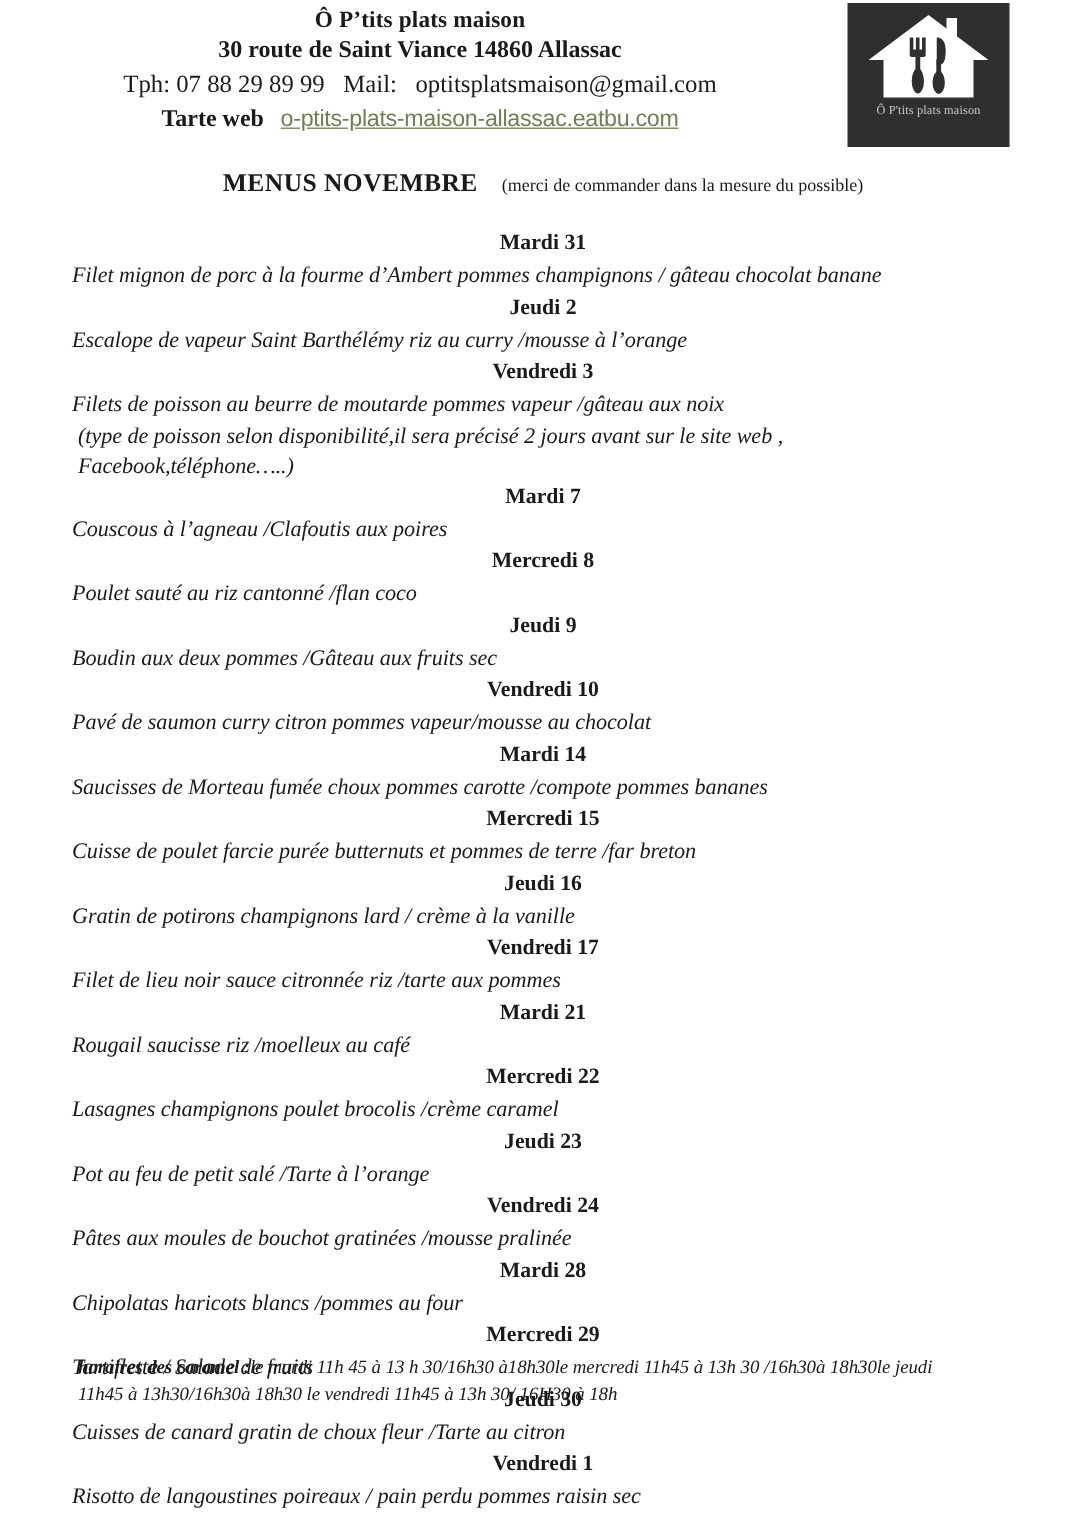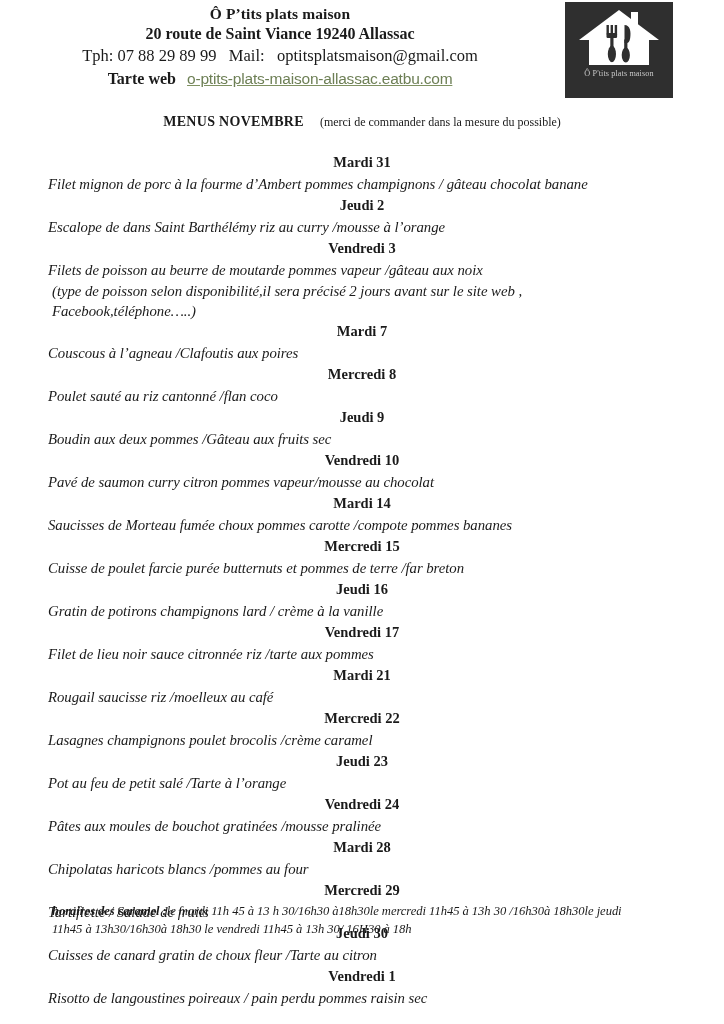--- a/index.html
+++ b/index.html
@@ -111,21 +111,21 @@
   
   .menus-title-row {
     position: absolute;
     left: 0;
     top: 112px;
     width: 724px;
     text-align: center;
     white-space: nowrap;
   }
   .menus-title {
-    font-size: 14px;
+    font-size: 17px;
     font-weight: bold;
     letter-spacing: 0.3px;
   }
   .menus-note {
     font-size: 12px;
     font-weight: normal;
     margin-left: 12px;
     margin-top: 20px;
   }
 
@@ -176,21 +176,21 @@
     font-style: italic;
   }
 </style>
 </head>
 <body>
 
 <div class="page">
 
   <div class="header-block">
     <div class="biz-name">Ô P’tits plats maison</div>
-    <div class="biz-address">20 route de Saint Viance 19240 Allassac</div>
+    <div class="biz-address">30 route de Saint Viance 14860 Allassac</div>
     <div class="contact-line">
       <span class="lbl">Tph:</span>
       <span>07 88 29 89 99</span>
       &nbsp;
       <span class="lbl">Mail:</span>
       &nbsp;
       <span>optitsplatsmaison@gmail.com</span>
     </div>
     <div class="web-line">
       <span class="lbl">Tarte web</span>
@@ -223,21 +223,21 @@
 
   <div class="menus-title-row">
     <span class="menus-title">MENUS NOVEMBRE</span>
     <span class="menus-note">(merci de commander  dans la mesure du possible)</span>
   </div>
 
   <div class="menu-list" id="menu-list">
       <div class="day-head">Mardi 31</div>
       <div class="dish">Filet mignon de porc à la fourme d’Ambert pommes champignons / gâteau chocolat banane</div>
       <div class="day-head">Jeudi 2</div>
-      <div class="dish">Escalope de dans Saint Barthélémy riz au curry /mousse à l’orange</div>
+      <div class="dish">Escalope de vapeur Saint Barthélémy riz au curry /mousse à l’orange</div>
       <div class="day-head">Vendredi 3</div>
       <div class="dish">Filets de poisson  au beurre de moutarde pommes vapeur /gâteau aux noix</div>
       <div class="dish-extra">(type de poisson selon disponibilité,il sera précisé 2 jours avant sur le site web ,</div>
       <div class="dish-extra">Facebook,téléphone…..)</div>
       <div class="day-head">Mardi 7</div>
       <div class="dish">Couscous à l’agneau /Clafoutis aux poires</div>
       <div class="day-head">Mercredi 8</div>
       <div class="dish">Poulet sauté au riz cantonné /flan coco</div>
       <div class="day-head">Jeudi 9</div>
       <div class="dish">Boudin aux deux pommes /Gâteau aux fruits sec</div>

